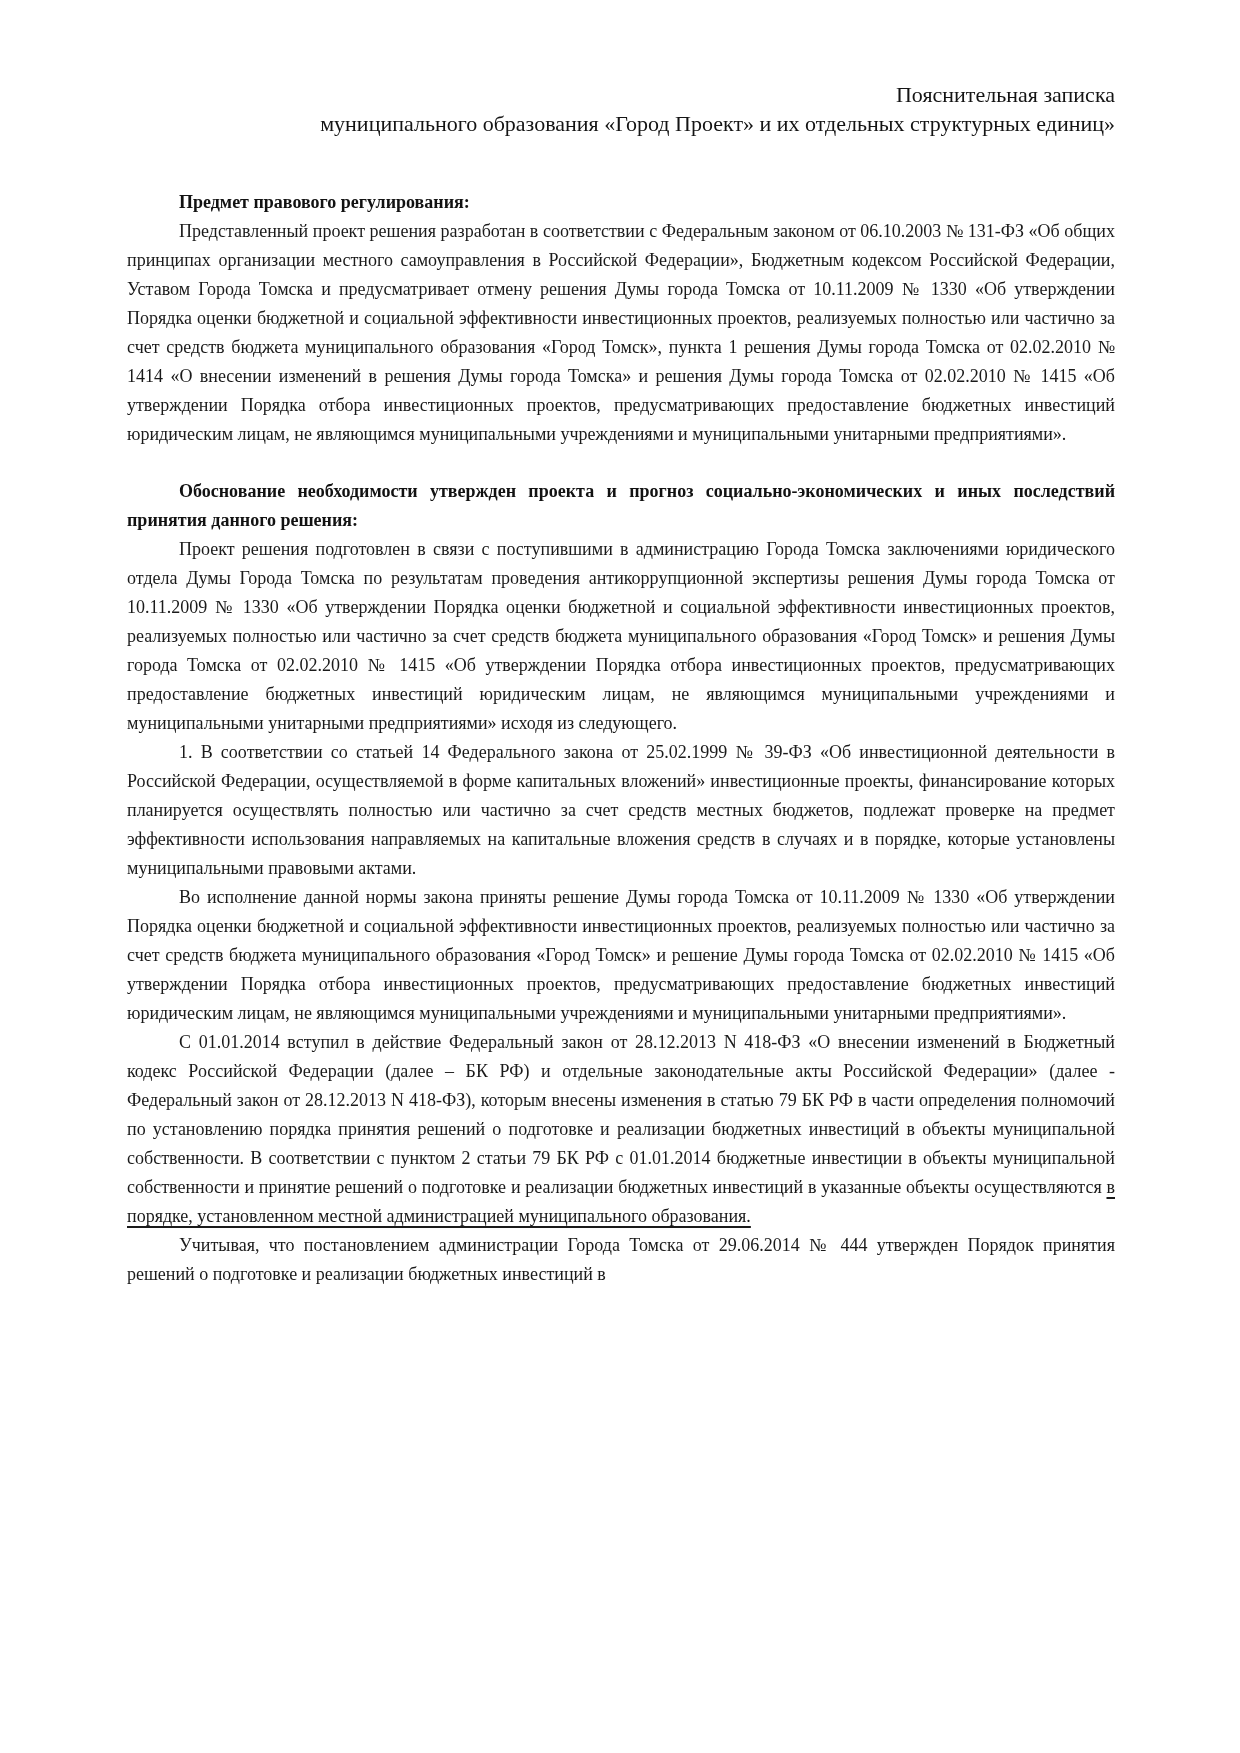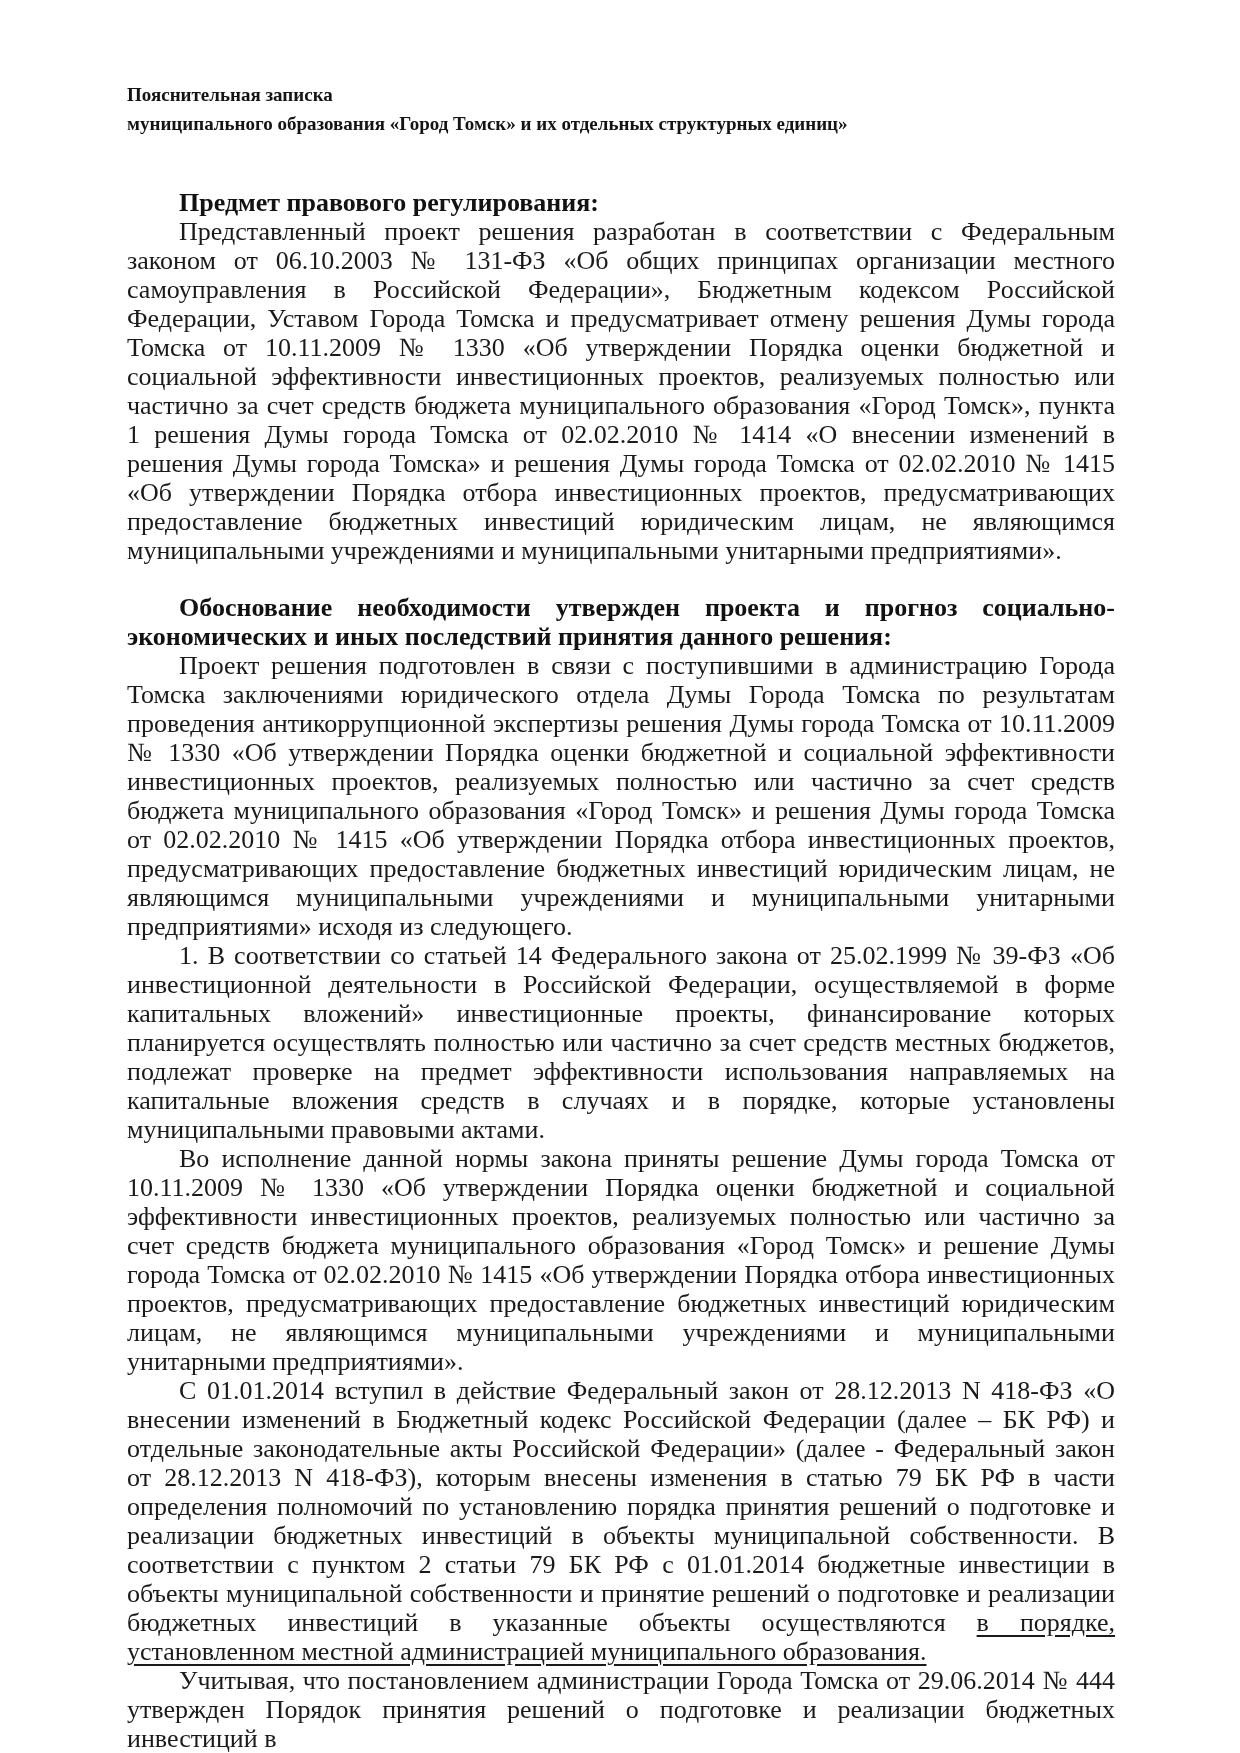--- a/index.html
+++ b/index.html
@@ -15,32 +15,32 @@
     color: #161616;
   }
   .page {
     box-sizing: border-box;
     width: 1240px;
     height: 1753px;
     padding: 80px 125px 40px 127px;
     background: #ffffff;
   }
   .doc-title {
-    text-align: left;
-    font-weight: bold;
-    font-size: 19px;
+    text-align: right;
+    font-weight: normal;
+    font-size: 22px;
     line-height: 29px;
     color: #141414;
   }
   .title-line {
     white-space: nowrap;
   }
   .para {
     margin: 0;
-    font-size: 26px;
+    font-size: 18px;
     line-height: 29px;
     text-align: justify;
     text-align-last: left;
     text-indent: 52px;
     color: #1a1a1a;
   }
   .bold {
     font-weight: bold;
     color: #121212;
   }
@@ -56,21 +56,21 @@
     text-underline-offset: 4px;
   }
 </style>
 </head>
 <body>
 
 <div class="page">
 
   <div class="doc-title">
     <div class="title-line">Пояснительная записка</div>
-    <div class="title-line">муниципального образования «Город Томск» и их отдельных структурных единиц»</div>
+    <div class="title-line">муниципального образования «Город Проект» и их отдельных структурных единиц»</div>
   </div>
 
   <p class="para bold gap-title">Предмет правового регулирования:</p>
 
   <p class="para">Представленный проект решения разработан в соответствии с Федеральным законом от 06.10.2003 № 131-ФЗ «Об общих принципах организации местного самоуправления в Российской Федерации», Бюджетным кодексом Российской Федерации, Уставом Города Томска и предусматривает отмену решения Думы города Томска от 10.11.2009 № 1330 «Об утверждении Порядка оценки бюджетной и социальной эффективности инвестиционных проектов, реализуемых полностью или частично за счет средств бюджета муниципального образования «Город Томск», пункта 1 решения Думы города Томска от 02.02.2010 № 1414 «О внесении изменений в решения Думы города Томска» и решения Думы города Томска от 02.02.2010 № 1415 «Об утверждении Порядка отбора инвестиционных проектов, предусматривающих предоставление бюджетных инвестиций юридическим лицам, не являющимся муниципальными учреждениями и муниципальными унитарными предприятиями».</p>
 
   <p class="para bold gap-section">Обоснование необходимости утвержден проекта и прогноз социально-экономических и иных последствий принятия данного решения:</p>
 
   <p class="para">Проект решения подготовлен в связи с поступившими в администрацию Города Томска заключениями юридического отдела Думы Города Томска по результатам проведения антикоррупционной экспертизы решения Думы города Томска от 10.11.2009 № 1330 «Об утверждении Порядка оценки бюджетной и социальной эффективности инвестиционных проектов, реализуемых полностью или частично за счет средств бюджета муниципального образования «Город Томск» и решения Думы города Томска от 02.02.2010 № 1415 «Об утверждении Порядка отбора инвестиционных проектов, предусматривающих предоставление бюджетных инвестиций юридическим лицам, не являющимся муниципальными учреждениями и муниципальными унитарными предприятиями» исходя из следующего.</p>
 

